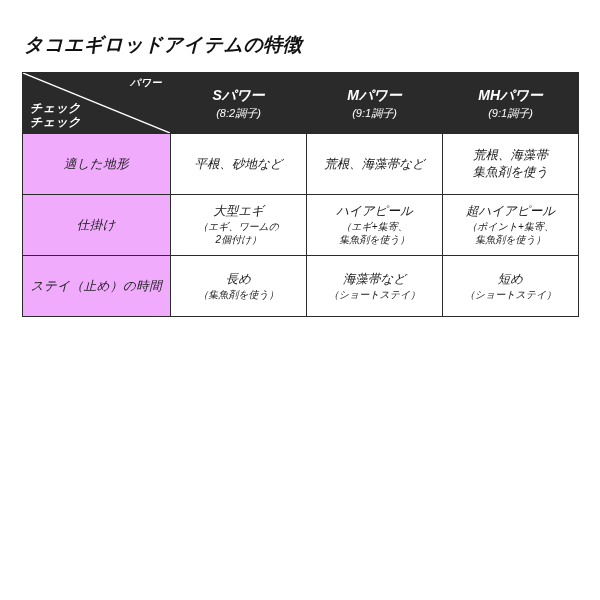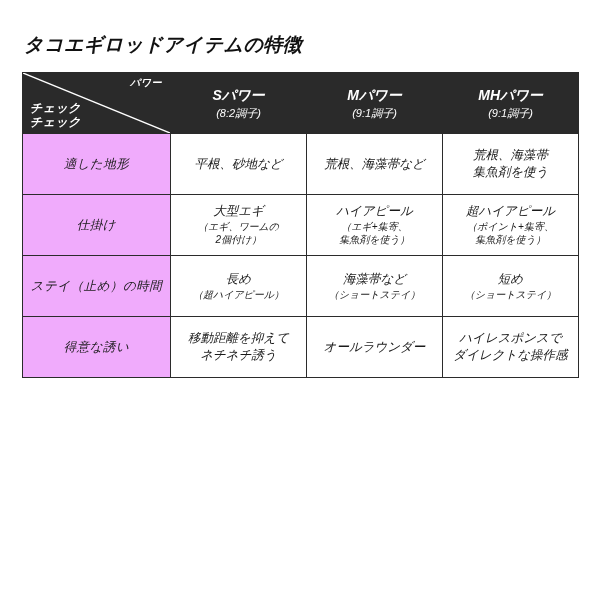--- a/index.html
+++ b/index.html
@@ -196,42 +196,28 @@
           <span class="l1">超ハイアピール</span>
           <span class="l2">（ポイント+集寄、</span>
           <span class="l3">集魚剤を使う）</span>
         </td>
       </tr>
 
       <tr class="body-row">
         <td class="rowlabel">ステイ（止め）の時間</td>
         <td class="small-note">
           <span class="l1">長め</span>
-          <span class="l2">（超ハイアピール）</span>
+          <span class="l2">（集魚剤を使う）</span>
         </td>
         <td class="small-note">
           <span class="l1">海藻帯など</span>
           <span class="l2">（ショートステイ）</span>
         </td>
         <td class="small-note">
           <span class="l1">短め</span>
           <span class="l2">（ショートステイ）</span>
         </td>
       </tr>
 
-      <tr class="body-row">
-        <td class="rowlabel">得意な誘い</td>
-        <td>
-          <span class="l1">移動距離を抑えて</span>
-          <span class="l2">ネチネチ誘う</span>
-        </td>
-        <td>
-          <span class="l1">オールラウンダー</span>
-        </td>
-        <td>
-          <span class="l1">ハイレスポンスで</span>
-          <span class="l2">ダイレクトな操作感</span>
-        </td>
-      </tr>
     </tbody>
   </table>
 
 </div>
 
 </body></html>

